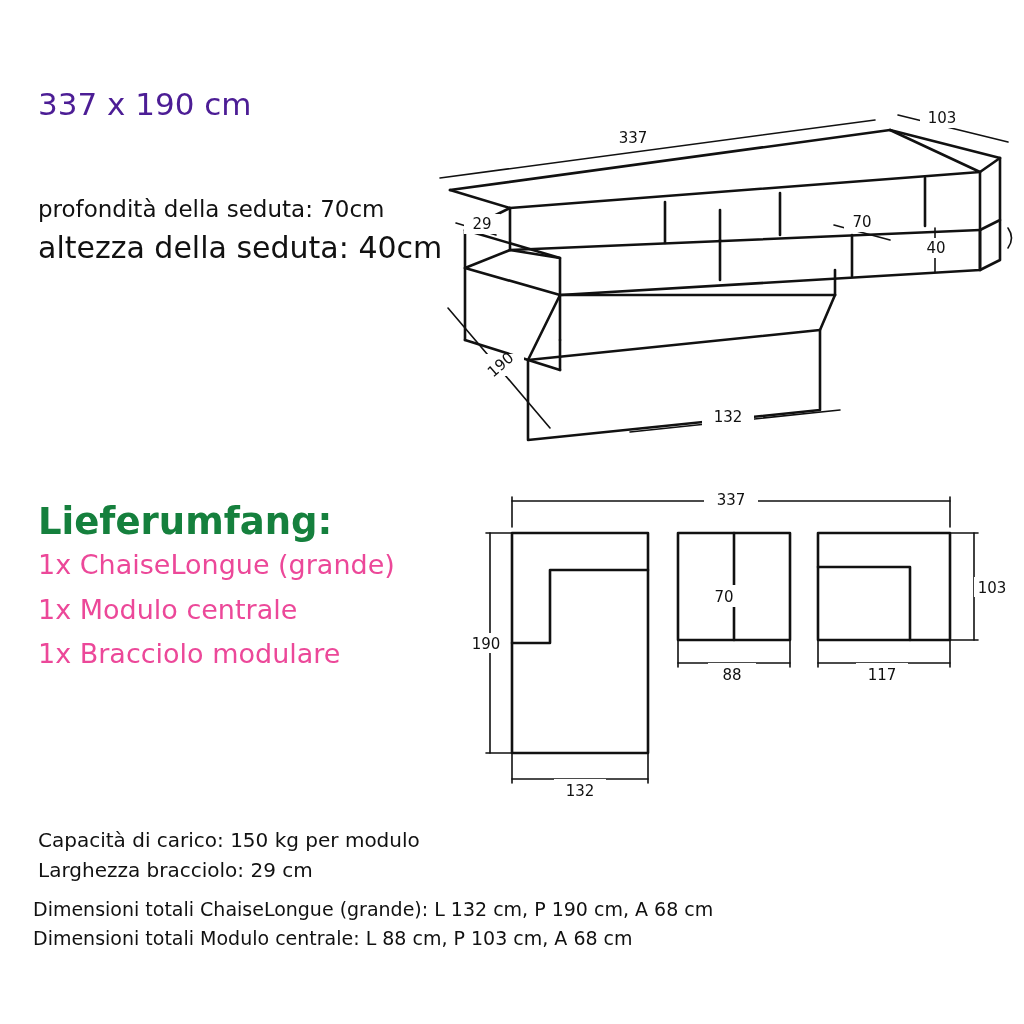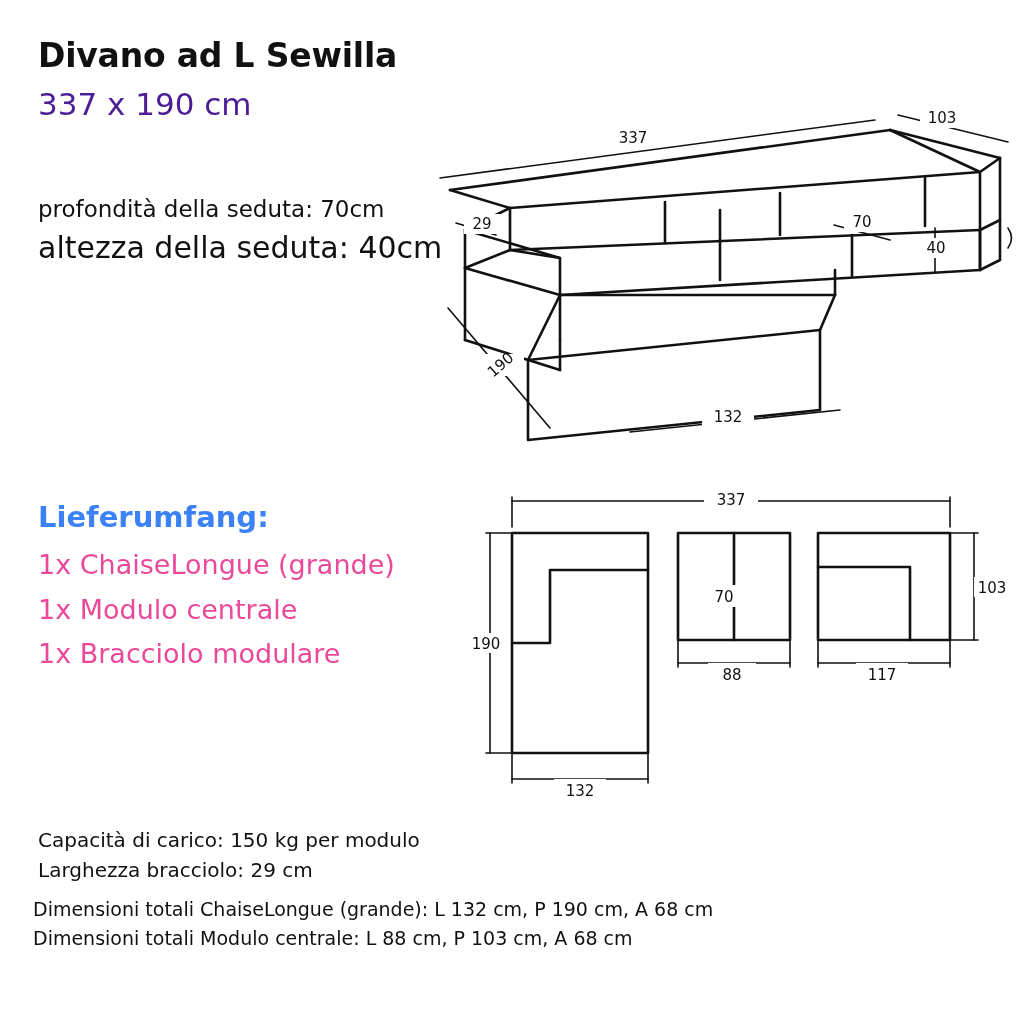--- a/index.html
+++ b/index.html
@@ -54,23 +54,23 @@
     top: 230px;
     font-size: 30px;
     color: #111111;
     white-space: nowrap;
   }
 
   .scope-title {
     position: absolute;
     left: 38px;
     top: 500px;
-    font-size: 29px;
+    font-size: 37px;
     font-weight: bold;
-    color: #3b82f6;
+    color: #15803d;
     white-space: nowrap;
   }
   .scope-item {
     position: absolute;
     left: 38px;
     font-size: 27px;
     color: #ec4899;
     white-space: nowrap;
   }
   .scope-item-0 { top: 549px; }
@@ -131,21 +131,20 @@
     font-family: "DejaVu Sans", "Liberation Sans", sans-serif;
     font-size: 15px;
     fill: #111111;
   }
 </style>
 </head>
 <body>
 
 <div class="page">
 
-  <div class="title">Divano ad L Sewilla</div>
   <div class="subtitle">337 x 190 cm</div>
 
   <div class="spec-line-1">profondità della seduta: 70cm</div>
   <div class="spec-line-2">altezza della seduta: 40cm</div>
 
   <div class="scope-title">Lieferumfang:</div>
   <div class="scope-item scope-item-0">1x ChaiseLongue (grande)</div>
   <div class="scope-item scope-item-1">1x Modulo centrale</div>
   <div class="scope-item scope-item-2">1x Bracciolo modulare</div>
 

